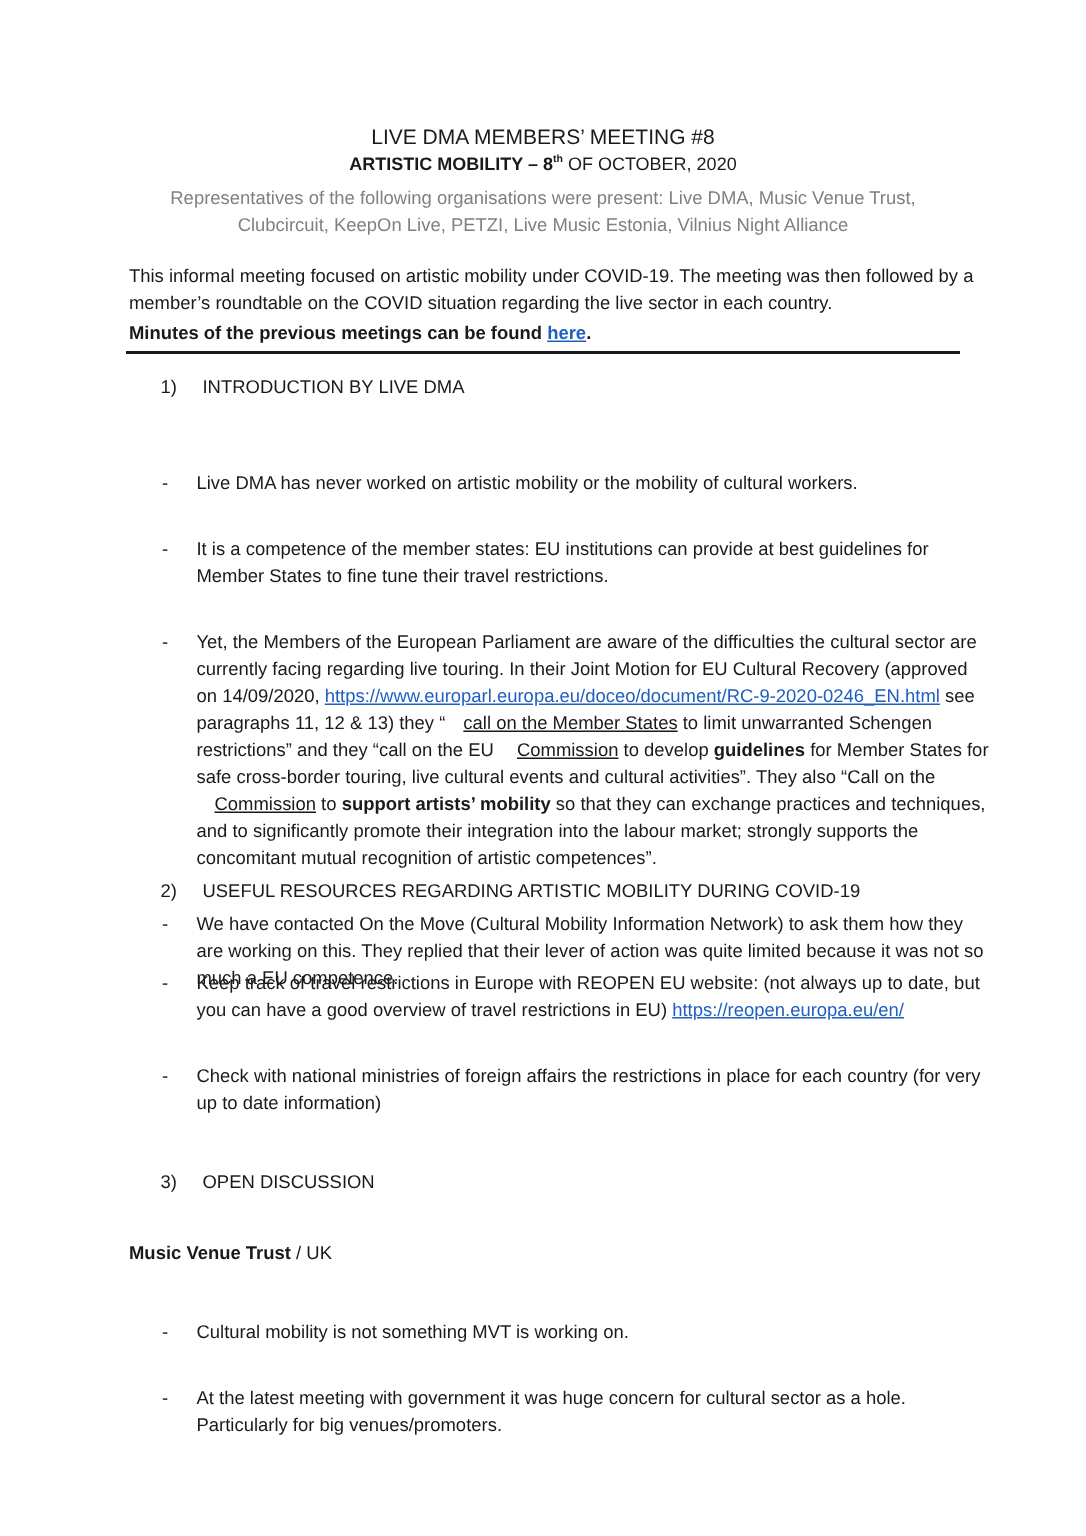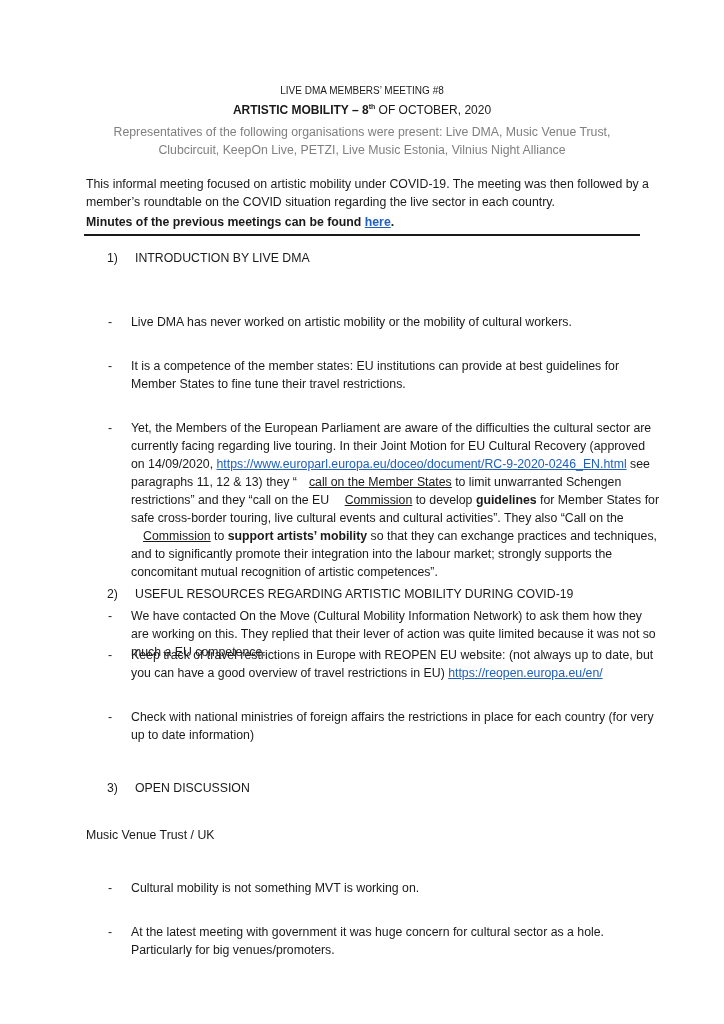--- a/index.html
+++ b/index.html
@@ -1,39 +1,39 @@
 <!DOCTYPE html>
 <html><head>
   <meta charset="utf-8">
   <style>
     html, body { margin: 0; padding: 0; background: #ffffff; }
     body { width: 724px; height: 1024px; position: relative; overflow: hidden;
       font-family: "Liberation Sans", sans-serif; color: #1a1a1a; font-size: 12.3px; }
     .page { position: absolute; left: 0; top: 0; width: 724px; height: 1024px; }
     .center { position: absolute; left: 84px; width: 556px; text-align: center; }
-    .title1 { top: 83px; font-size: 10px; line-height: 16px; }
+    .title1 { top: 83px; font-size: 14px; line-height: 16px; }
     .title2 { top: 99px; font-size: 12px; line-height: 16px; font-weight: bold; }
     .title2 .rest { font-weight: normal; }
     .title2 sup { font-size: 7px; vertical-align: 5px; }
     .attendees { top: 123px; color: #808080; font-size: 12.3px; line-height: 18px; }
     .para { position: absolute; left: 86px; width: 572px; line-height: 18px; }
     .intro { top: 175px; }
     .minutes { top: 213px; font-weight: bold; }
     .minutes a { color: #1f5fbf; text-decoration: underline; }
     .rule { position: absolute; left: 84px; top: 234px; width: 556px; height: 2px; background: #1a1a1a; }
     .heading { position: absolute; left: 107px; line-height: 18px; }
     .heading .num { display: inline-block; width: 28px; }
     .list { position: absolute; left: 107px; width: 555px; margin: 0; padding: 0; list-style: none; }
     .list li { position: relative; padding-left: 24px; line-height: 18px; margin-top: 26px; }
     .list li::before { content: "-"; position: absolute; left: 1px; }
     a.link { color: #1f5fbf; text-decoration: underline; }
     .ul { text-decoration: underline; padding-left: 12px; }
     b { font-weight: bold; }
     .org { position: absolute; left: 86px; top: 826px; line-height: 18px; }
-    .org b { font-weight: normal; }
+    .org b { font-weight: bold; }
   </style>
 </head>
 <body>
 
 <div class="page">
 
   <div class="center title1">LIVE DMA MEMBERS’ MEETING #8</div>
   <div class="center title2">
     <span>ARTISTIC MOBILITY – 8</span><sup>th</sup><span class="rest"> OF OCTOBER, 2020</span>
   </div>

